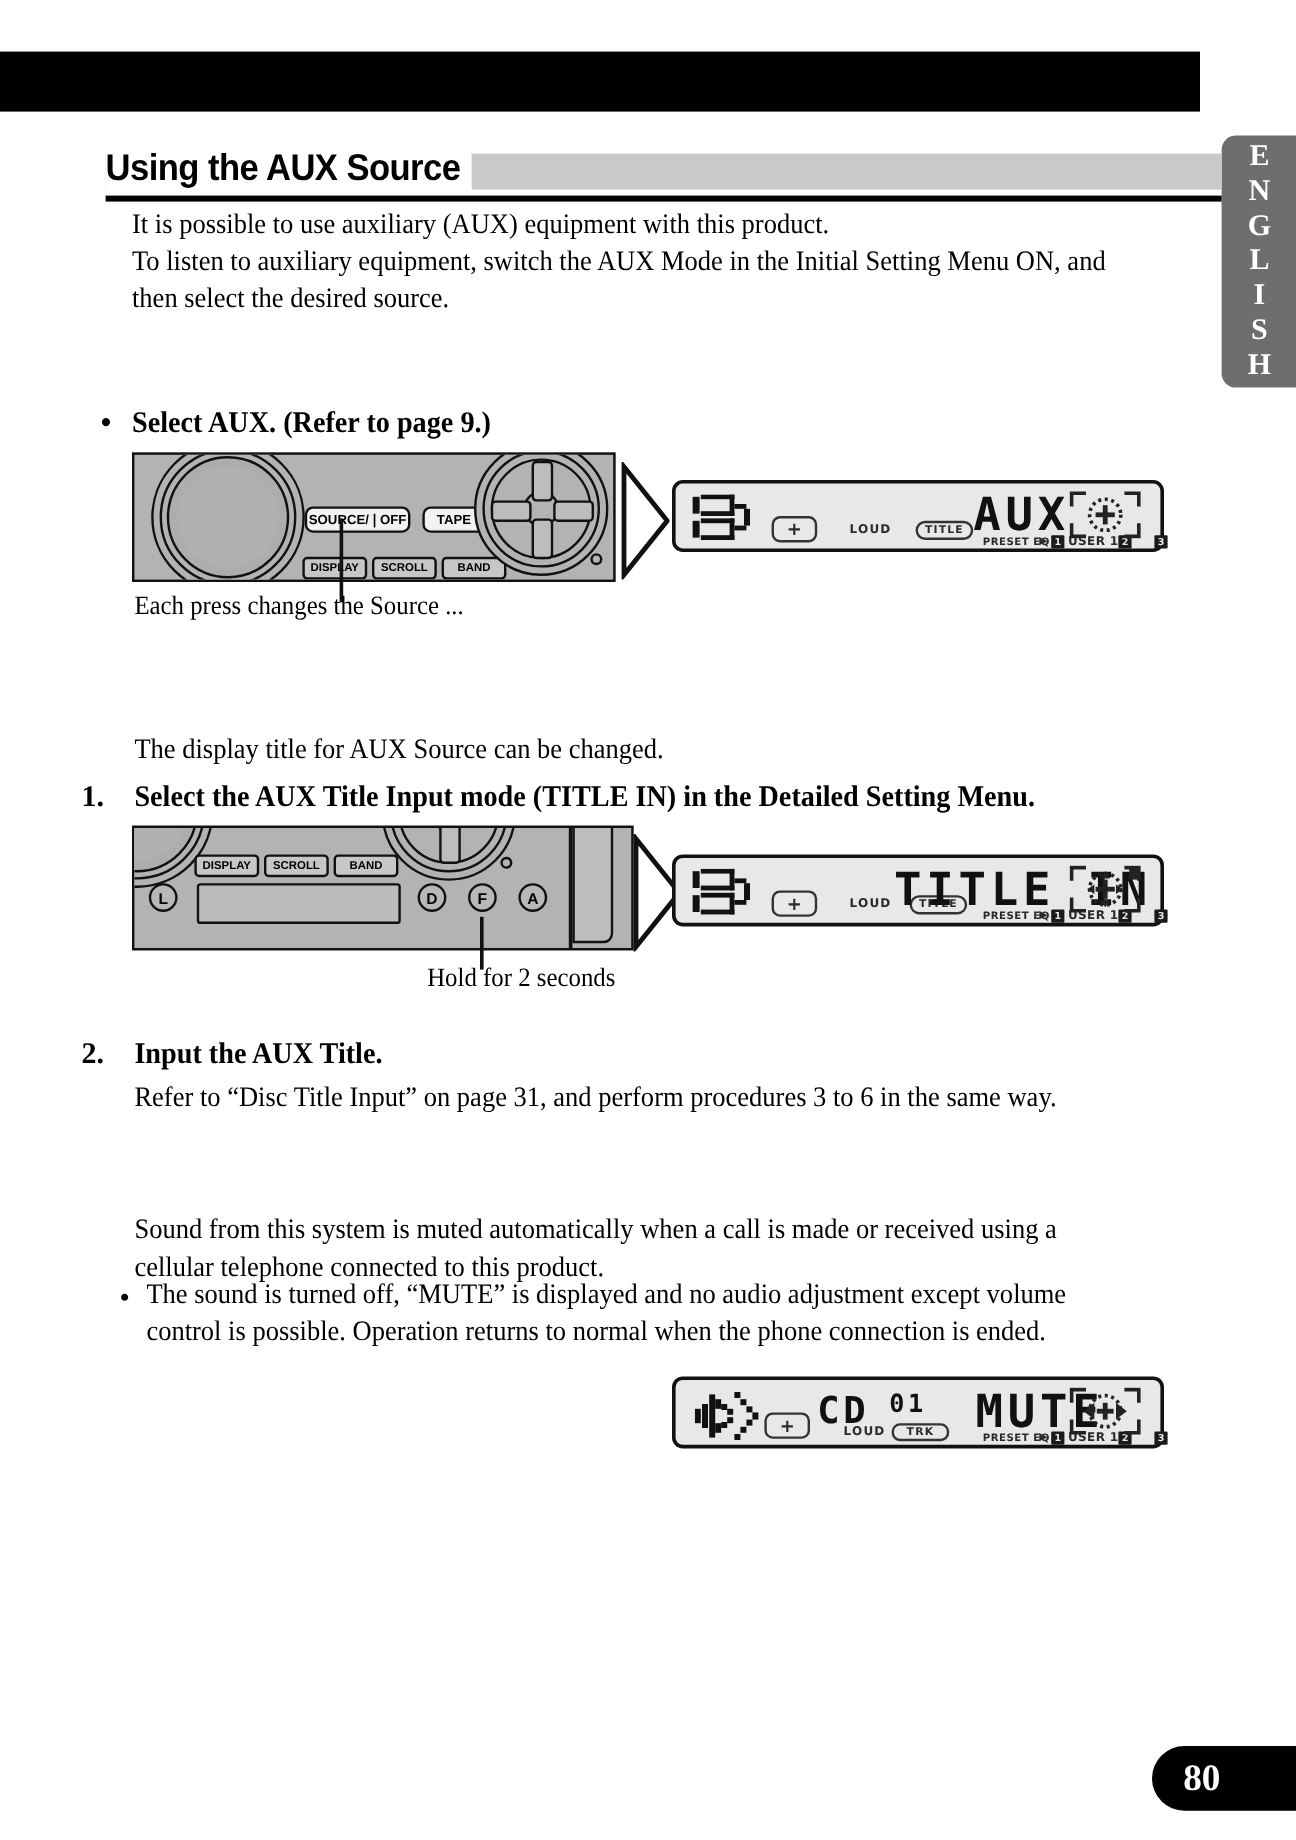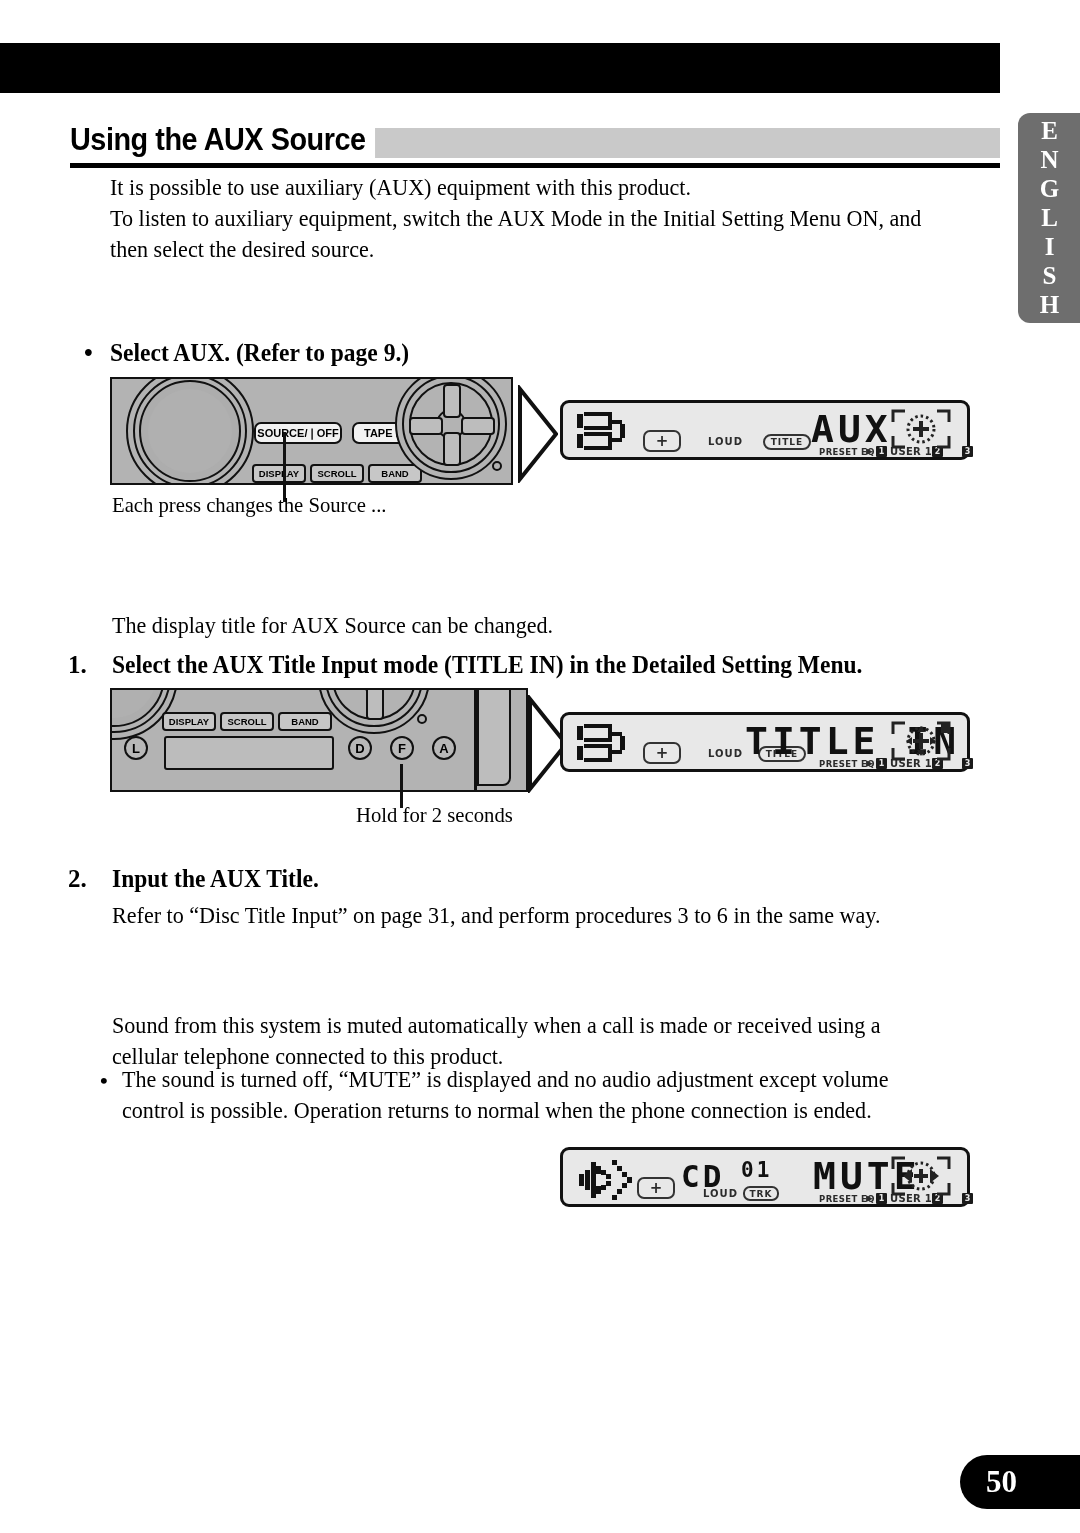--- a/index.html
+++ b/index.html
@@ -35,21 +35,21 @@
     position:absolute; left:50%; top:50%;
     transform:translate(-50%,-50%) ;
     white-space:nowrap;
   }
 
   
   .page{ position:absolute; left:0; top:0; width:1080px; height:1533px; }
 
   
   .h1{
-    position:absolute; left:70px; width:930px; height:46px;
+    position:absolute; left:88px; width:930px; height:46px;
   }
   .h1 .bar{
     position:absolute; left:0; top:6px; width:930px; height:30px;
     background:#c9c9c9;
   }
   .h1 .rule{
     position:absolute; left:0; bottom:0; width:930px; height:5px;
     background:#000000;
   }
   .h1 .txt{
@@ -495,21 +495,21 @@
         <rect x="43" y="14" width="5" height="5"></rect>
         <rect x="43" y="25" width="5" height="5"></rect>
         <rect x="48" y="19" width="5" height="6"></rect>
       </g>
     </svg>
     <div class="lcd-box" style="left:74px; top:27px; width:38px; height:22px; font-size:15px; border-radius:7px;">+</div>
 
     <div class="lcd-main" style="left:118px; top:8px; font-size:31px; letter-spacing:3px;">CD</div>
     <div class="lcd-main" style="left:178px; top:8px; font-size:21px; letter-spacing:3px;">01</div>
     <div class="lcd-small" style="left:140px; top:38px; font-size:10px; letter-spacing:1px;">LOUD</div>
-    <div class="lcd-box" style="left:180px; top:36px; width:36px; height:15px; font-size:9px; letter-spacing:1px; border-radius:7px;">TRK</div>
+    <div class="lcd-box" style="left:180px; top:36px; width:48px; height:15px; font-size:9px; letter-spacing:1px; border-radius:7px;">TRK</div>
     <div class="lcd-main" style="left:250px; top:4px; font-size:38px;">MUTE</div>
     <div class="lcd-small" style="left:256px; top:44px; font-size:8.5px; letter-spacing:0.4px;">PRESET EQ</div>
     <div class="lcd-small" style="left:303px; top:43px; font-size:9px;">▶</div>
     <div class="chip" style="left:313px; top:43px; width:11px; height:11px; font-size:8px;">1</div>
     <div class="lcd-small" style="left:327px; top:43px; font-size:10px; letter-spacing:0.3px;">USER 1</div>
     <div class="chip" style="left:369px; top:43px; width:11px; height:11px; font-size:8px;">2</div>
     <div class="chip" style="left:399px; top:43px; width:11px; height:11px; font-size:8px;">3</div>
     <svg style="position:absolute; left:328px; top:6px;" width="60" height="40" viewBox="0 0 60 40">
       <g fill="none" stroke="#222" stroke-width="3">
         <polyline points="14,2 2,2 2,13"></polyline>
@@ -521,16 +521,16 @@
       <g fill="#222">
         <rect x="28" y="13" width="4" height="14"></rect>
           <rect x="23" y="18" width="14" height="4"></rect>
         <polygon points="12,20 21,13 21,27"></polygon>
           <polygon points="48,20 39,13 39,27"></polygon>
       </g>
     </svg>
   </div>
 
   <div class="pagenum">
-    <span>50</span>
+    <span>80</span>
   </div>
 
 </div>
 
 </body></html>

